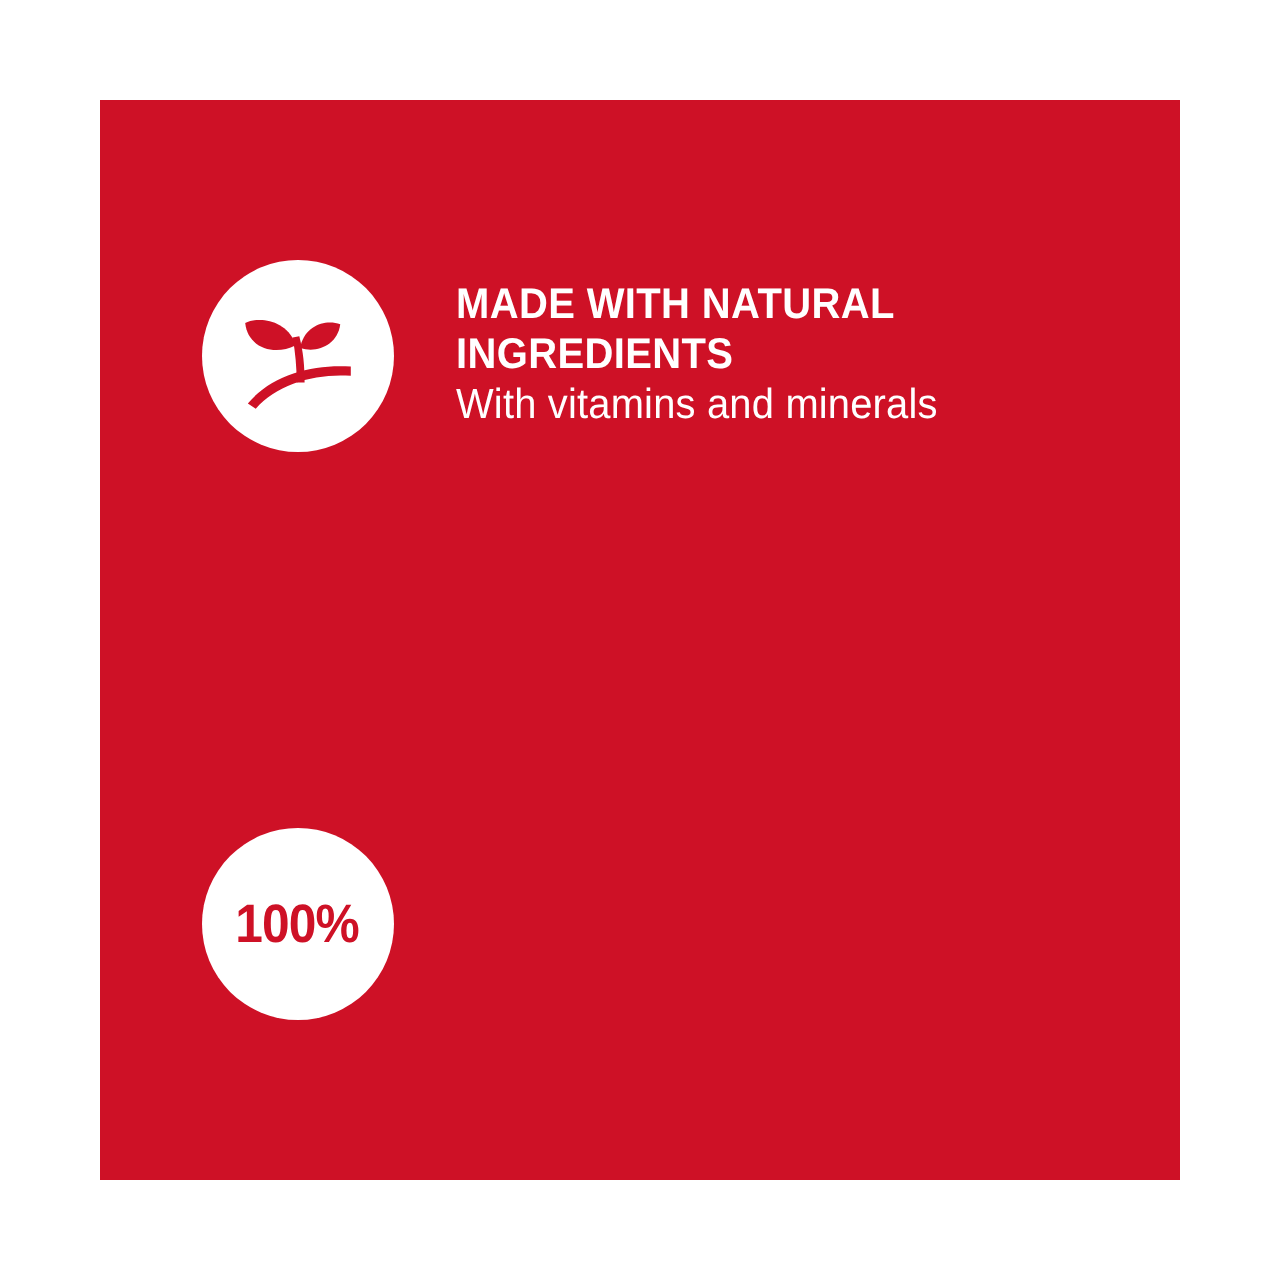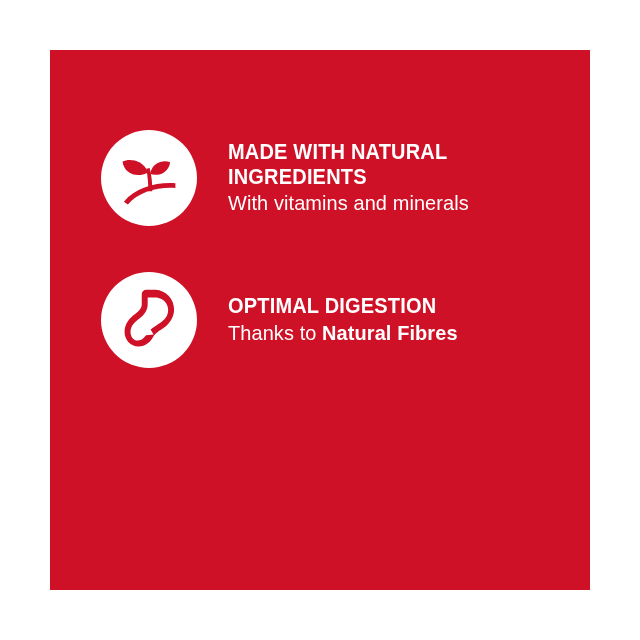--- a/index.html
+++ b/index.html
@@ -139,36 +139,23 @@
           </svg>
 
         </div>
         <div class="feature-text">
           <div class="feature-title">MADE WITH NATURAL
 INGREDIENTS</div>
           <div class="feature-sub"><span>With vitamins and minerals</span><span class="em"></span></div>
         </div>
       </div>
 
-      <div class="feature-row row-2">
-        <div class="icon-badge">
-          <svg viewBox="0 0 100 100" aria-hidden="true">
-
-            <path d="M46 4 C42 4 39 7 39 11 L39 26 C39 32 35 36 30 40 C20 47 13 56 13 68 C13 80 22 90 34 90 C45 90 52 83 56 76 C60 69 66 66 72 62 C82 55 88 45 88 34 C88 18 76 5 60 4 Z
-                     M53 16 L62 16 C72 18 79 25 79 35 C79 44 74 50 66 55 C58 60 51 64 46 72 C43 77 39 81 33 81 C26 81 22 75 22 68 C22 60 27 54 35 48 C43 42 48 35 48 26 L48 16 Z" fill="#ce1126"></path>
-
-            <path d="M68 44 C64 54 56 60 48 65 L43 56 L38 74 L57 72 L52 64 C61 59 69 52 72 44 Z" fill="#ffffff"></path>
-          </svg>
-
-        </div>
-        <div class="feature-text">
-          <div class="feature-title">OPTIMAL DIGESTION</div>
-          <div class="feature-sub"><span>Thanks to </span><span class="em">Natural Fibres</span></div>
-        </div>
-      </div>
 
       <div class="feature-row row-3">
+        <div class="icon-badge">
+          <span class="badge-text">100%</span>
+        </div>
       </div>
 
     </div>
   </div>
 
 </div>
 
 </body></html>

